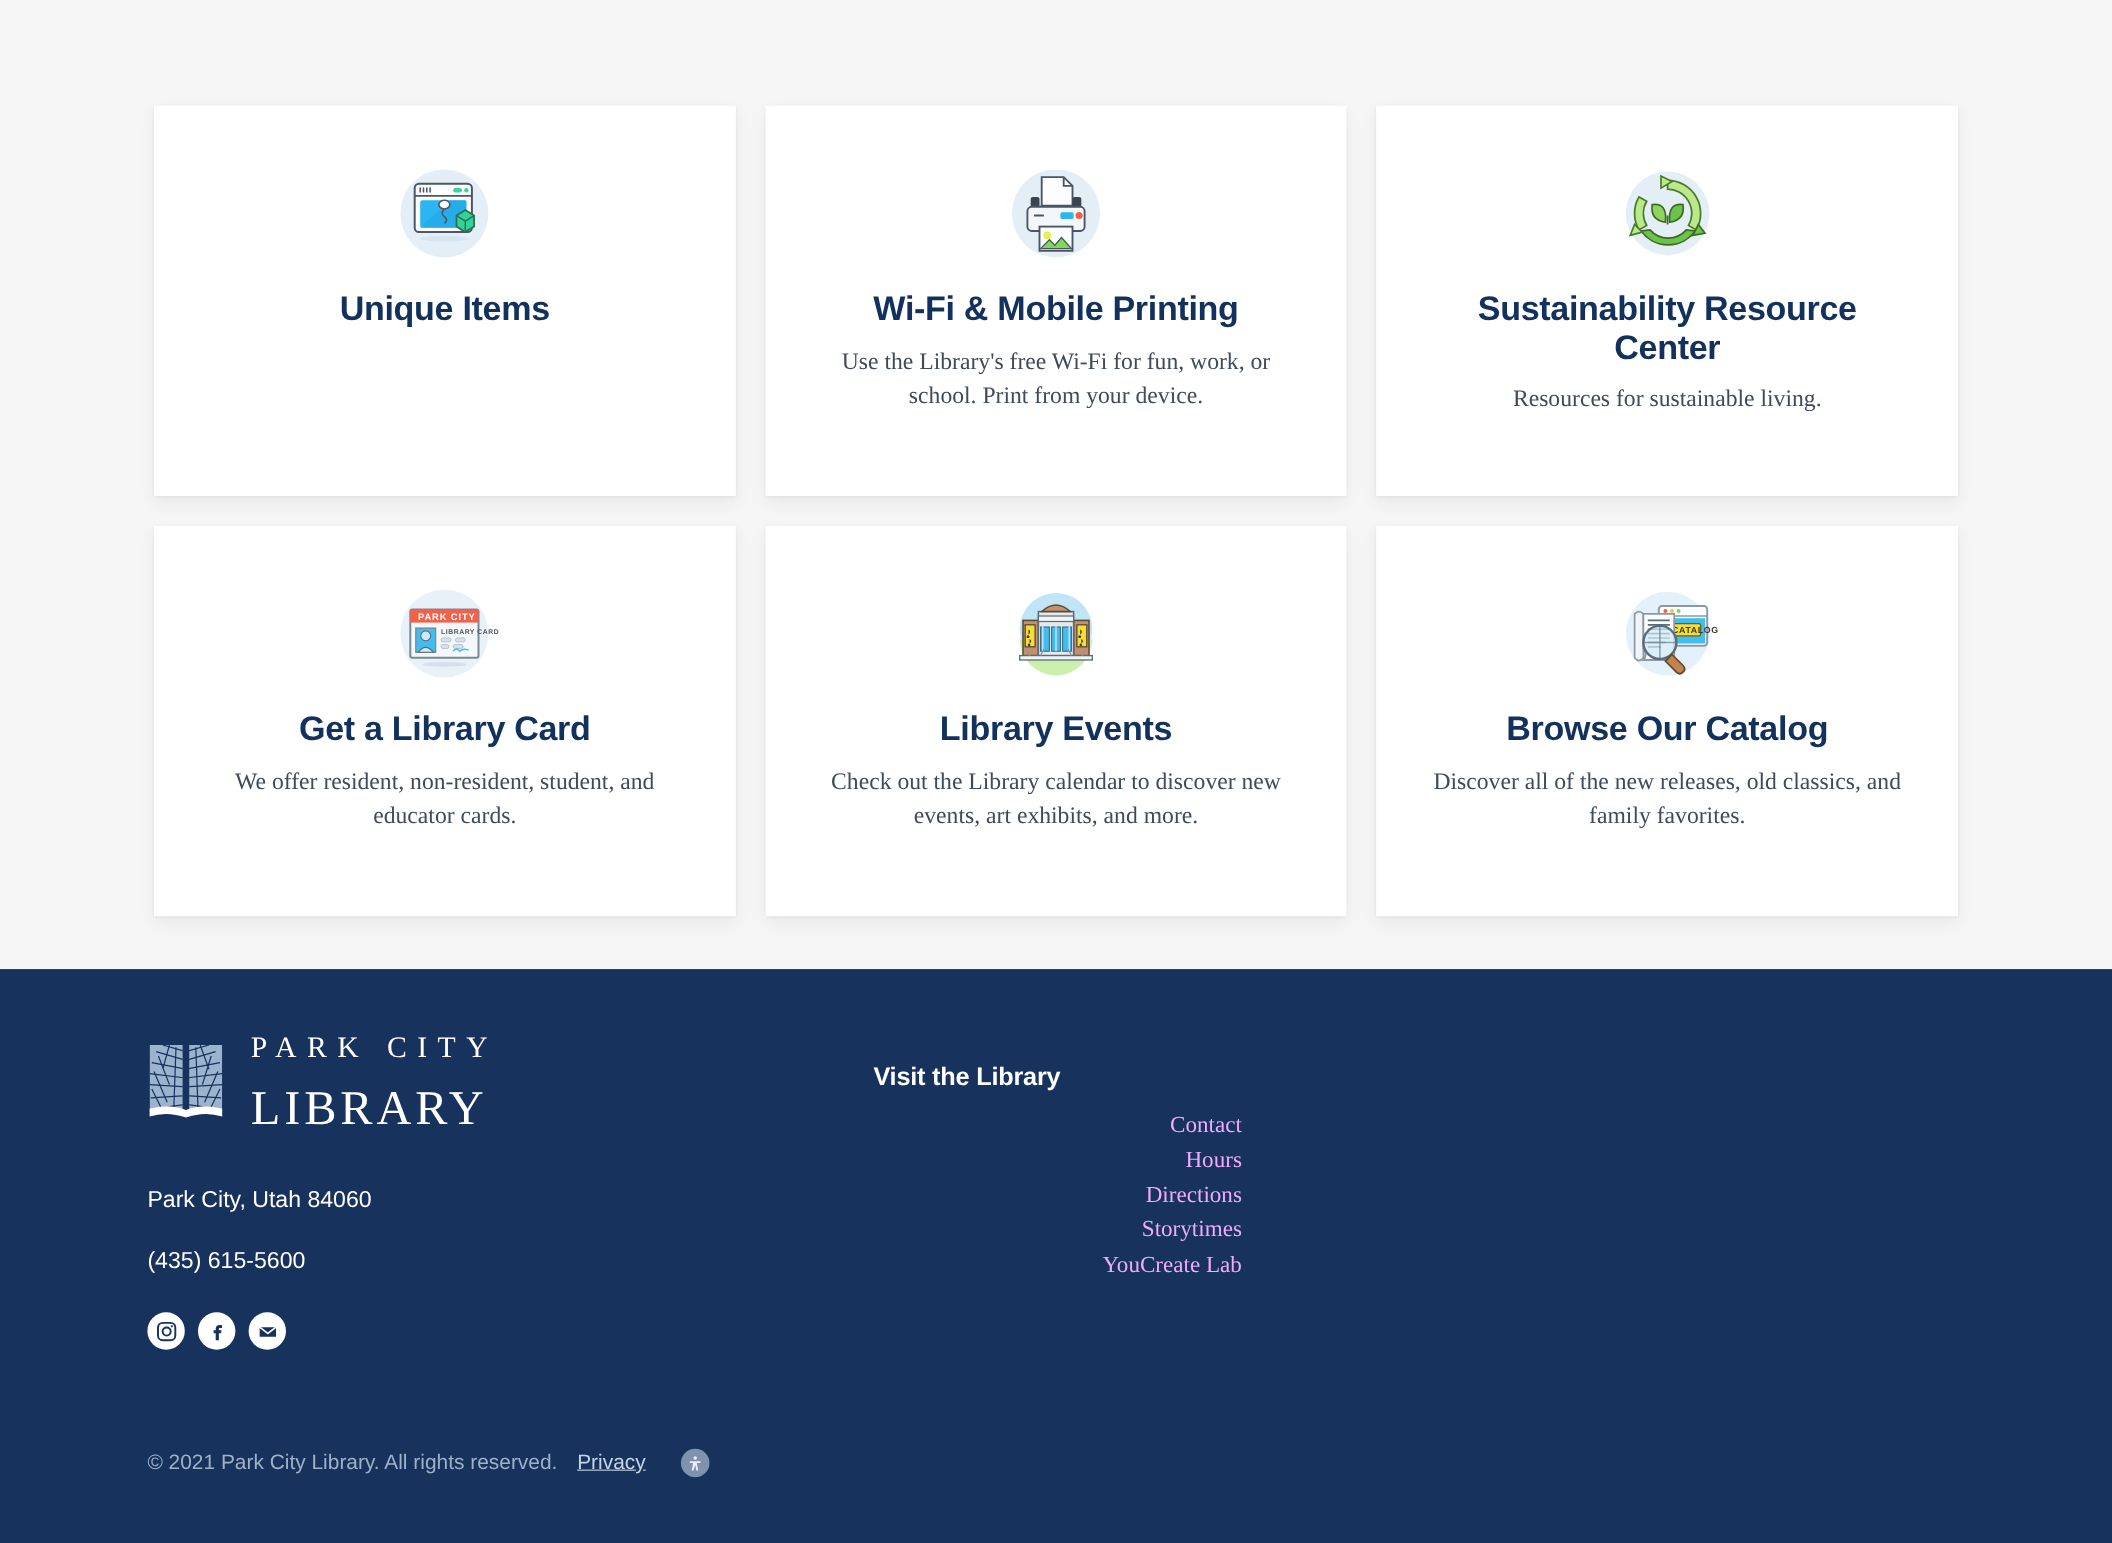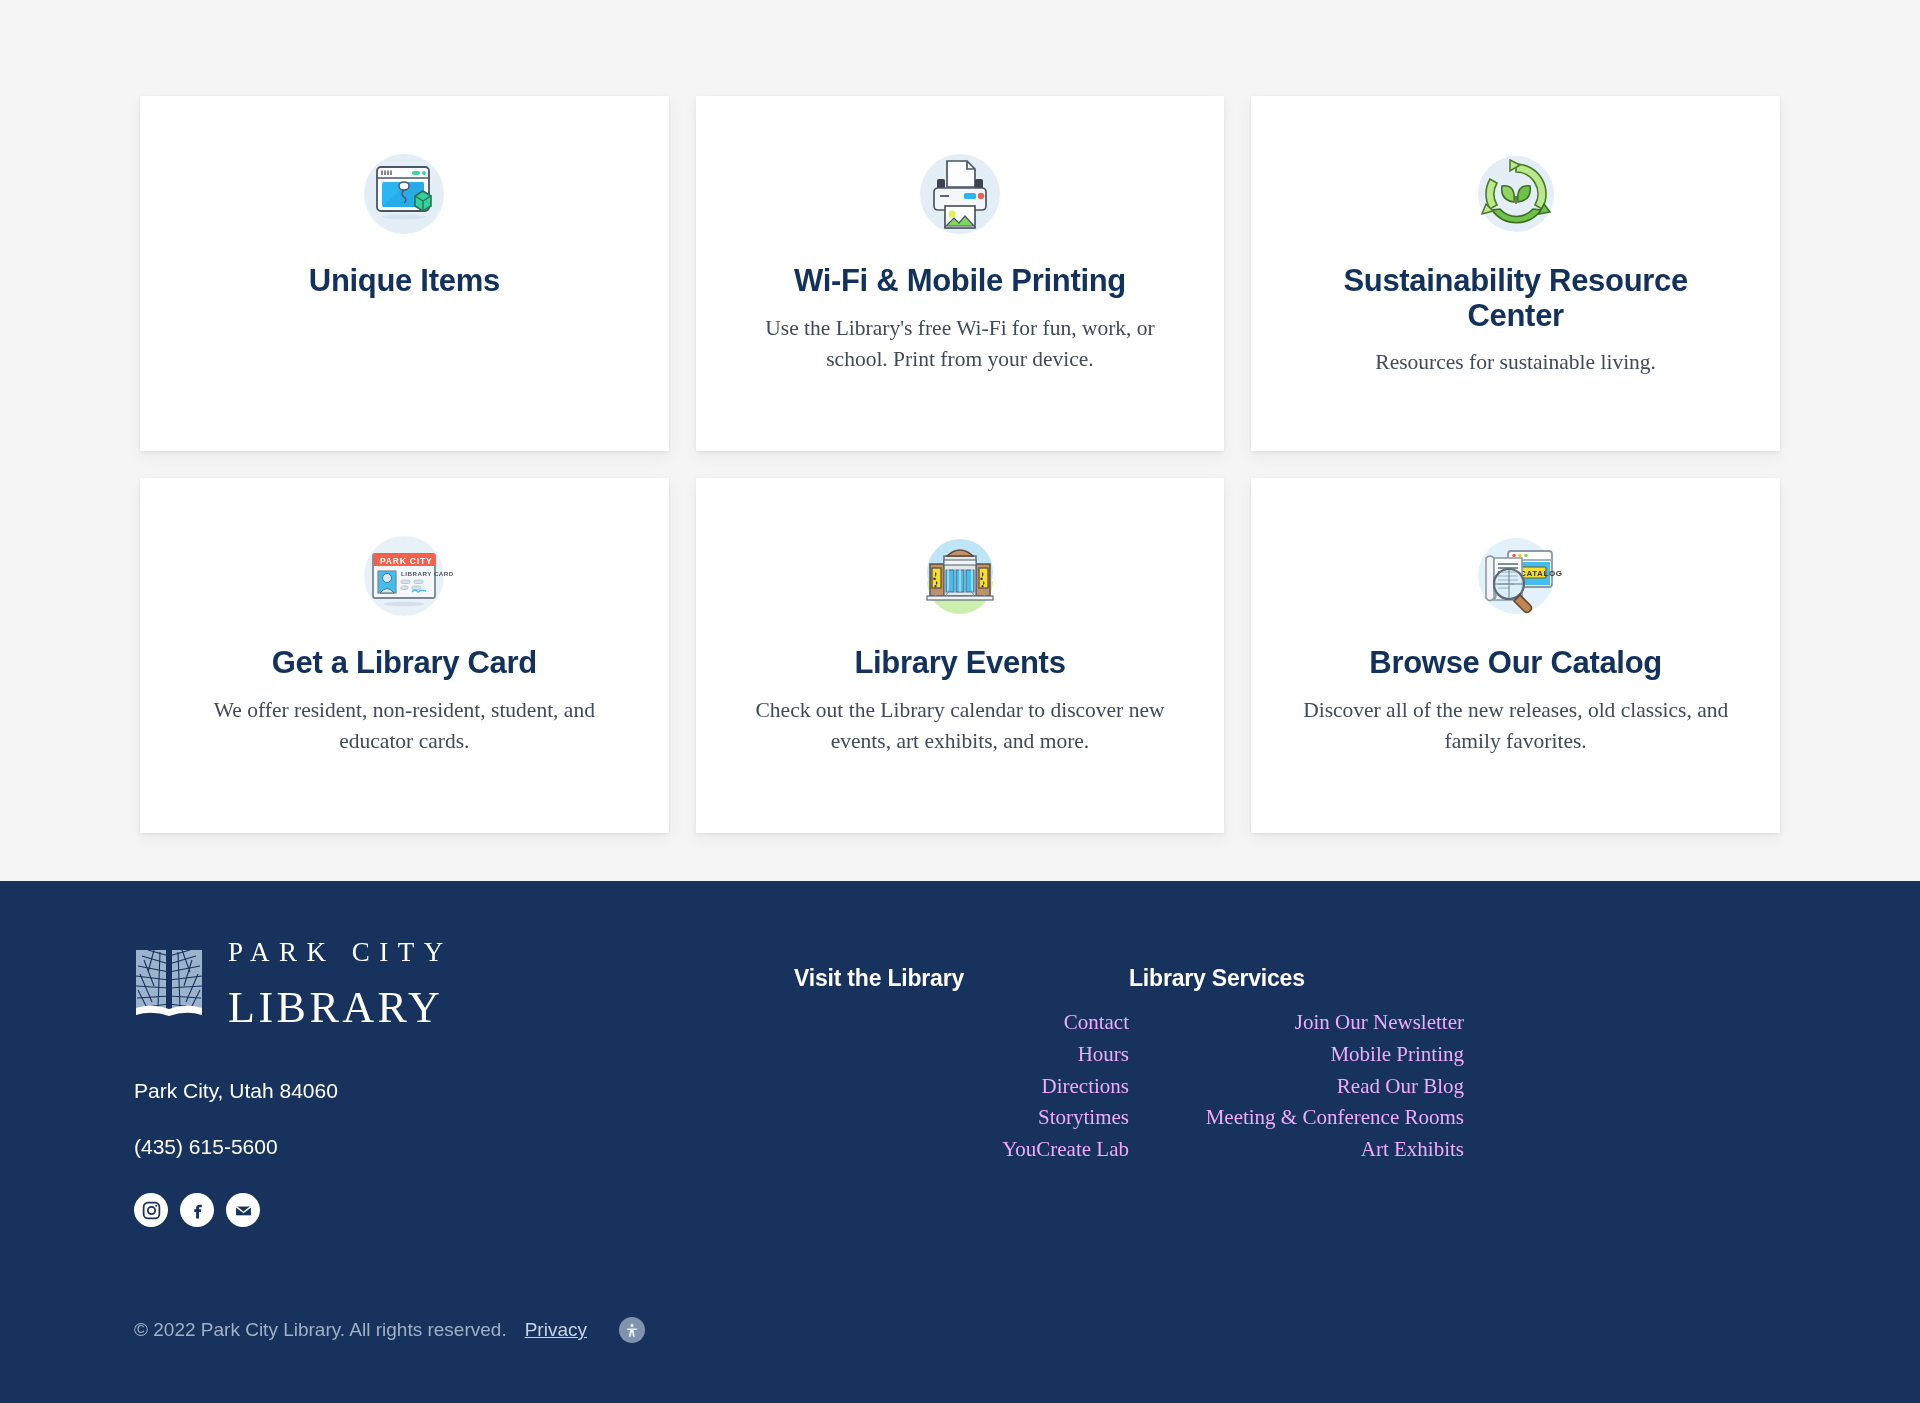--- a/index.html
+++ b/index.html
@@ -407,34 +407,26 @@
       <div class="fcol">
         <div class="fcol-title">Visit the Library</div>
         <a class="fcol-link">Contact</a>
         <a class="fcol-link">Hours</a>
         <a class="fcol-link">Directions</a>
         <a class="fcol-link">Storytimes</a>
         <a class="fcol-link">YouCreate Lab</a>
       </div>
 
 
-      <div class="fcol">
-        <div class="fcol-title">Library Services</div>
-        <a class="fcol-link">Join Our Newsletter</a>
-        <a class="fcol-link">Mobile Printing</a>
-        <a class="fcol-link">Read Our Blog</a>
-        <a class="fcol-link">Meeting &amp; Conference Rooms</a>
-        <a class="fcol-link">Art Exhibits</a>
-      </div>
 
     </div>
   </div>
 
   <div class="footer-bottom">
-    <span class="copy">© 2022 Park City Library. All rights reserved.</span>
+    <span class="copy">© 2021 Park City Library. All rights reserved.</span>
     <a class="privacy-link">Privacy</a>
     <span class="a11y-btn">
       <svg width="18" height="18" viewBox="0 0 24 24">
         <circle cx="12" cy="12" r="11" fill="#7f93ad"></circle>
         <circle cx="12" cy="6" r="2.2" fill="#e9eef5"></circle>
         <path d="M5.5 10 h13 v2 h-4.6 l1.8 9h-2.3l-1.4-6.5L10 21H7.7l1.8-9H5.5z" fill="#e9eef5"></path>
       </svg>
     </span>
   </div>
 </footer>

